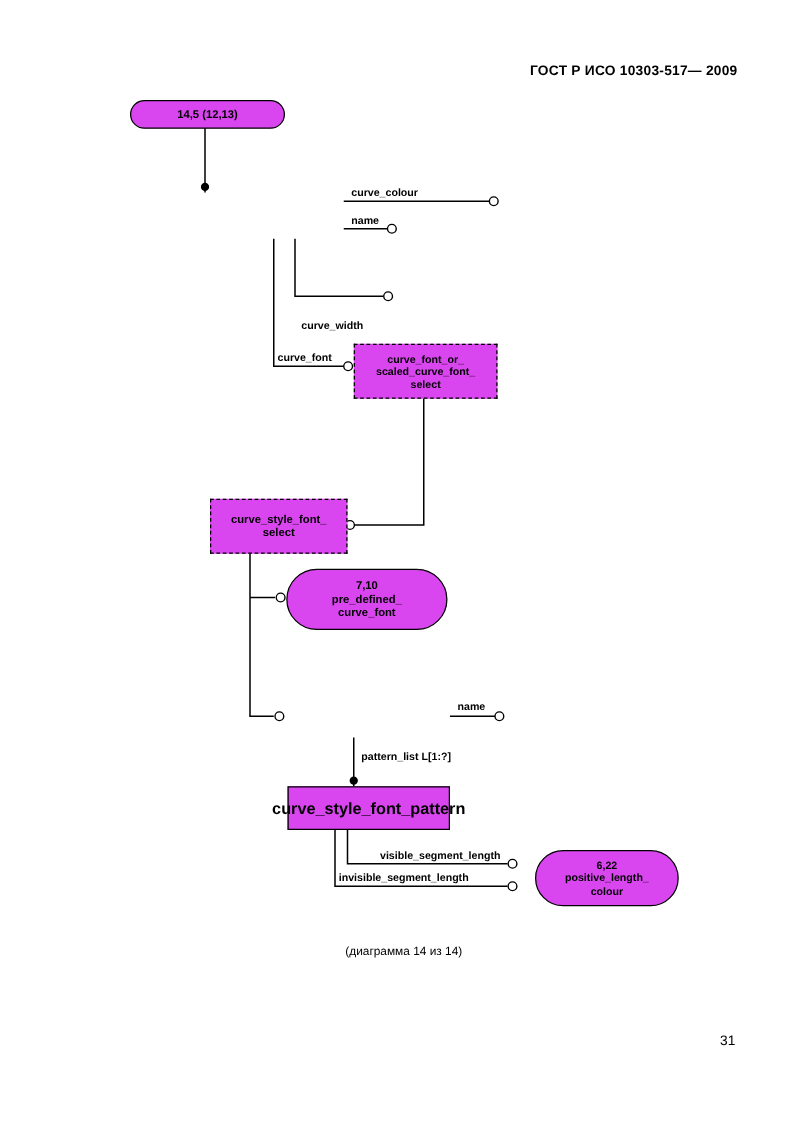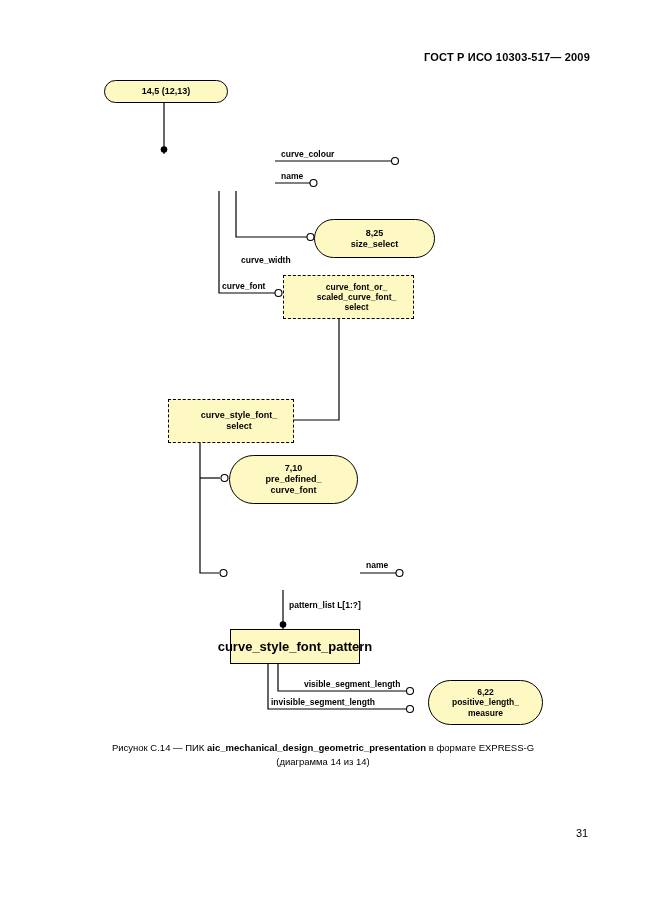--- a/index.html
+++ b/index.html
@@ -1,20 +1,20 @@
 <!DOCTYPE html>
 <html><head>
 <meta charset="utf-8">
 <style>
   html,body{margin:0;padding:0;background:#fff;}
   .page{position:relative;width:646px;height:913px;background:#ffffff;font-family:"Liberation Sans",sans-serif;color:#000;overflow:hidden;}
   .hdr{position:absolute;top:51px;right:56px;font-size:11px;font-weight:bold;letter-spacing:.2px;}
   svg.edges{position:absolute;left:0;top:0;}
-  .node{position:absolute;border:1.3px solid #000;background:#fef9c3;display:flex;flex-direction:column;align-items:center;justify-content:center;text-align:left;font-size:9px;font-weight:bold;line-height:1.2;}
-  .dashed{border-style:dashed;padding-left:16px;}
+  .node{position:absolute;border:1.3px solid #000;background:#d946ef;display:flex;flex-direction:column;align-items:center;justify-content:center;text-align:left;font-size:9px;font-weight:bold;line-height:1.2;}
+  .dashed{border-style:dashed;}
   .capsule{border-radius:999px;}
   .lbl{position:absolute;font-size:8.5px;font-weight:bold;white-space:nowrap;}
   .caption{position:absolute;left:0;width:100%;text-align:center;font-size:9.5px;}
   .bold{font-weight:bold;}
   .pagenum{position:absolute;font-size:11px;text-align:right;}
 </style>
 </head>
 <body>
 
 <div class="page">
@@ -53,24 +53,20 @@
       <circle cx="283" cy="624.5" r="3.3"></circle>
     </g>
   </svg>
 
   <div class="node capsule" style="left:104px;top:80px;width:122px;height:21px;">
     <div>14,5 (12,13)</div>
   </div>
 
 
 
-  <div class="node capsule" style="left:314px;top:219px;width:119px;height:37px;">
-    <div>8,25</div>
-    <div>size_select</div>
-  </div>
 
   <div class="node dashed" style="left:283px;top:275px;width:113px;height:42px;font-size:8.5px;">
     <div>curve_font_or_</div>
     <div>scaled_curve_font_</div>
     <div>select</div>
   </div>
 
   <div class="node dashed" style="left:168px;top:399px;width:108px;height:42px;">
     <div>curve_style_font_</div>
     <div>select</div>
@@ -83,32 +79,29 @@
   </div>
 
 
   <div class="node" style="left:230px;top:629px;width:128px;height:33px;font-size:13px;">
     <div>curve_style_font_pattern</div>
   </div>
 
   <div class="node capsule" style="left:415px;top:680px;width:113px;height:43px;font-size:8.5px;margin-left:13px;">
     <div>6,22</div>
     <div>positive_length_</div>
-    <div>measure</div>
+    <div>colour</div>
   </div>
 
   <div class="lbl" style="left:281px;top:149px;">curve_colour</div>
   <div class="lbl" style="left:281px;top:171px;">name</div>
   <div class="lbl" style="left:241px;top:225px;margin-top:30px;">curve_width</div>
   <div class="lbl" style="left:222px;top:281px;">curve_font</div>
   <div class="lbl" style="left:366px;top:560px;">name</div>
   <div class="lbl" style="left:289px;top:600px;">pattern_list L[1:?]</div>
   <div class="lbl" style="left:304px;top:679px;">visible_segment_length</div>
   <div class="lbl" style="left:271px;top:697px;">invisible_segment_length</div>
 
-  <div class="caption" style="top:742px;">
-    <span>Рисунок С.14 — ПИК </span><span class="bold">aic_mechanical_design_geometric_presentation</span><span> в формате EXPRESS-G</span>
-  </div>
   <div class="caption" style="top:756px;">(диаграмма 14 из 14)</div>
 
   <div class="pagenum" style="left:576px;top:827px;">31</div>
 
 </div>
 
 </body></html>

